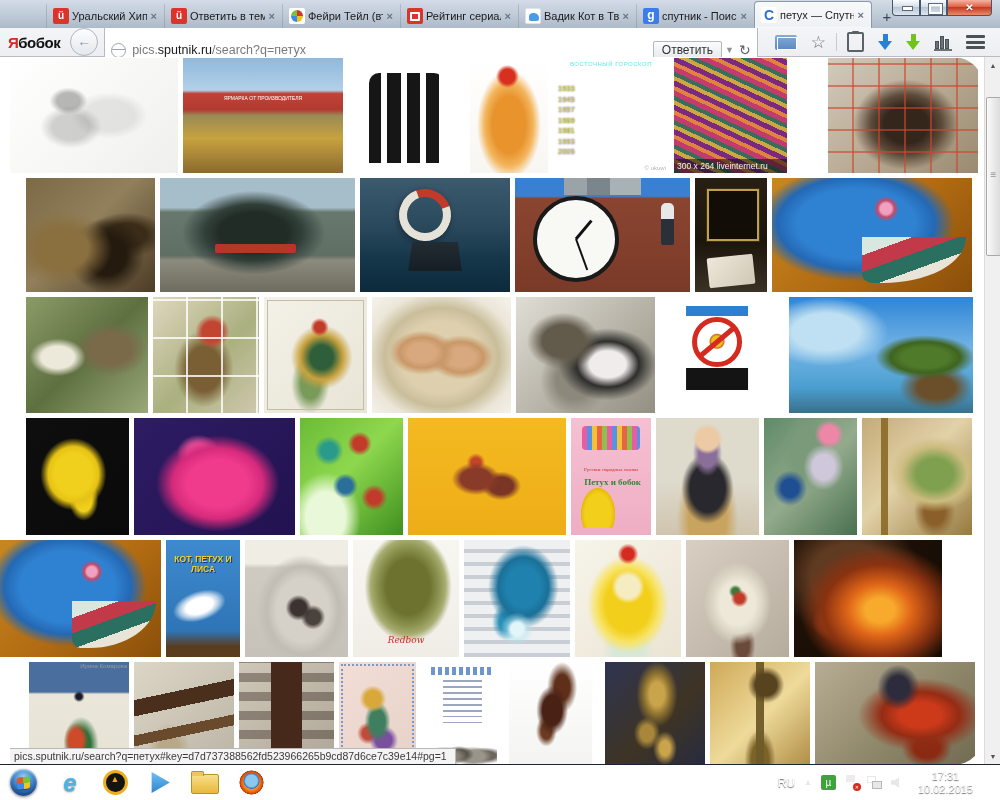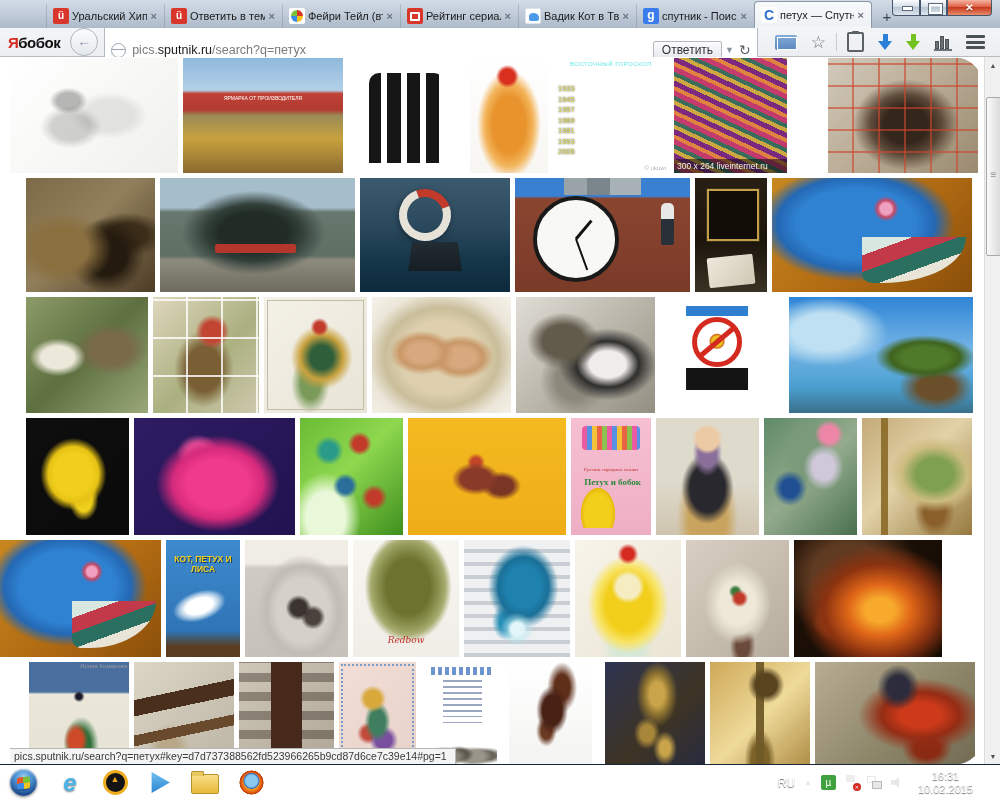--- a/index.html
+++ b/index.html
@@ -380,19 +380,19 @@
         <span class="ffox"></span>
       </div>
     <div class="tray">
       <span class="tray-lang">RU</span>
       <span class="tray-up">▲</span>
       <span class="utor"></span>
       <span class="tray-flag"></span>
       <span class="tray-net"></span>
       <span class="tray-vol"></span>
       <span class="tray-clock">
-        <div>16:31</div>
+        <div>17:31</div>
         <div>10.02.2015</div>
       </span>
       <span class="showdesk"></span>
     </div>
   </div>
 </div>
 
 </body></html>

